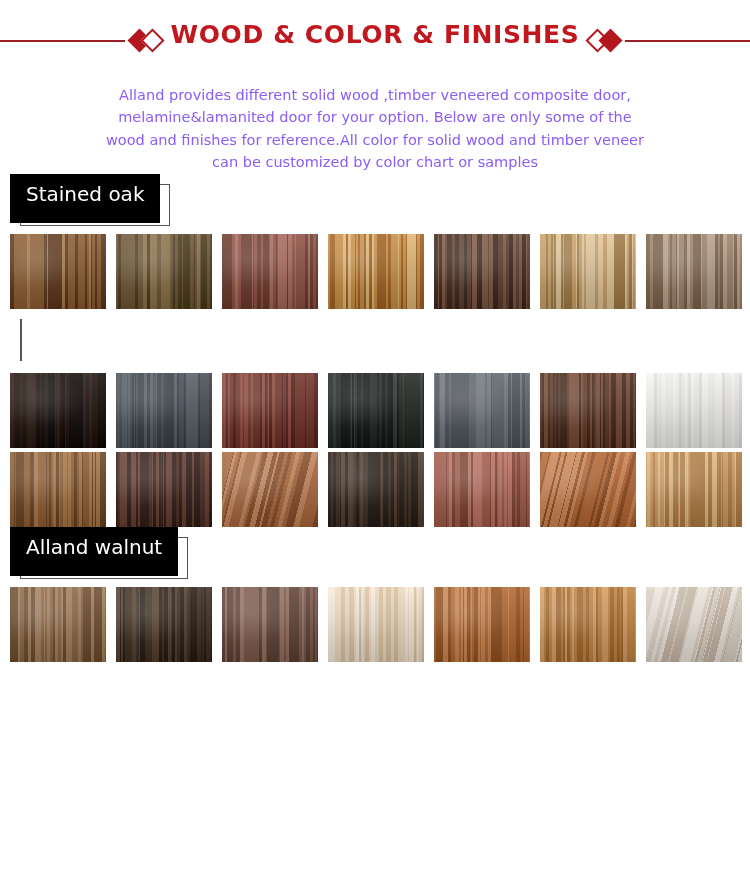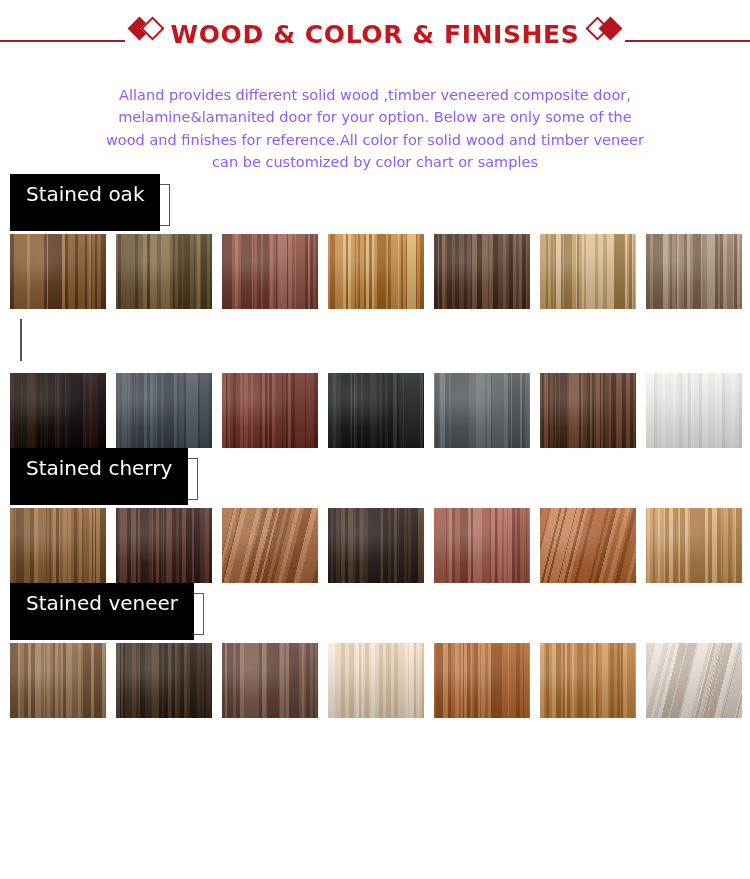--- a/index.html
+++ b/index.html
@@ -28,21 +28,21 @@
     top: 40px;
     height: 2px;
     background: #9c1f26;
   }
   .header-inner {
     position: relative;
     z-index: 2;
     background: #ffffff;
     padding: 0 6px;
     display: flex;
-    align-items: flex-start;
+    align-items: flex-end;
     gap: 10px;
     margin-top: 2px;
   }
   .diamonds {
     display: flex;
     align-items: center;
     gap: 1px;
   }
   .dia {
     width: 17px; height: 17px;
@@ -82,21 +82,21 @@
     margin-left: 10px;
     height: 56px;
   }
   .label-box {
     position: relative;
     z-index: 2;
     background: #000000;
     color: #ffffff;
     font-size: 20px;
     font-family: "DejaVu Sans", sans-serif;
-    padding: 9px 16px 26px 16px;
+    padding: 9px 16px 18px 16px;
     display: inline-block;
     line-height: 1.1;
     white-space: nowrap;
     text-align: center;
   }
   .label-shadow {
     position: absolute;
     left: 10px;
     top: 10px;
     width: 100%;
@@ -185,21 +185,21 @@
         <div class="swatch" title="Stained mohagany">
           <div class="grain" style="background: radial-gradient(70% 55% at 30% 35%, rgba(255, 255, 255, 0.12), rgba(0, 0, 0, 0) 70%), linear-gradient(176deg, rgba(255, 255, 255, 0.16), rgba(0, 0, 0, 0.2)), linear-gradient(90deg, rgb(109, 116, 122) 0%, rgb(109, 116, 122) 0.61%, rgb(109, 116, 122) 0.61%, rgb(109, 116, 122) 1.31%, rgb(75, 81, 87) 1.31%, rgb(75, 81, 87) 3.07%, rgb(75, 81, 87) 3.07%, rgb(75, 81, 87) 5.67%, rgb(92, 98, 104) 5.67%, rgb(92, 98, 104) 6.7%, rgb(109, 116, 122) 6.7%, rgb(109, 116, 122) 8.05%, rgb(109, 116, 122) 8.05%, rgb(109, 116, 122) 11.72%, rgb(75, 81, 87) 11.72%, rgb(75, 81, 87) 15.42%, rgb(92, 98, 104) 15.42%, rgb(92, 98, 104) 17.57%, rgb(75, 81, 87) 17.57%, rgb(75, 81, 87) 18.27%, rgb(75, 81, 87) 18.27%, rgb(75, 81, 87) 20.31%, rgb(75, 81, 87) 20.31%, rgb(75, 81, 87) 23.61%, rgb(75, 81, 87) 23.61%, rgb(75, 81, 87) 27.46%, rgb(75, 81, 87) 27.46%, rgb(75, 81, 87) 29.93%, rgb(75, 81, 87) 29.93%, rgb(75, 81, 87) 33.55%, rgb(75, 81, 87) 33.55%, rgb(75, 81, 87) 36.41%, rgb(92, 98, 104) 36.41%, rgb(92, 98, 104) 37.81%, rgb(92, 98, 104) 37.81%, rgb(92, 98, 104) 41.09%, rgb(92, 98, 104) 41.09%, rgb(92, 98, 104) 43.97%, rgb(109, 116, 122) 43.97%, rgb(109, 116, 122) 46.49%, rgb(109, 116, 122) 46.49%, rgb(109, 116, 122) 49.97%, rgb(109, 116, 122) 49.97%, rgb(109, 116, 122) 53.56%, rgb(92, 98, 104) 53.56%, rgb(92, 98, 104) 55.38%, rgb(109, 116, 122) 55.38%, rgb(109, 116, 122) 59.02%, rgb(75, 81, 87) 59.02%, rgb(75, 81, 87) 60.42%, rgb(92, 98, 104) 60.42%, rgb(92, 98, 104) 63.03%, rgb(92, 98, 104) 63.03%, rgb(92, 98, 104) 65.12%, rgb(92, 98, 104) 65.12%, rgb(92, 98, 104) 66.91%, rgb(92, 98, 104) 66.91%, rgb(92, 98, 104) 68.66%, rgb(92, 98, 104) 68.66%, rgb(92, 98, 104) 72.2%, rgb(92, 98, 104) 72.2%, rgb(92, 98, 104) 73.22%, rgb(109, 116, 122) 73.22%, rgb(109, 116, 122) 75.11%, rgb(109, 116, 122) 75.11%, rgb(109, 116, 122) 76.68%, rgb(75, 81, 87) 76.68%, rgb(75, 81, 87) 80.05%, rgb(109, 116, 122) 80.05%, rgb(109, 116, 122) 80.87%, rgb(75, 81, 87) 80.87%, rgb(75, 81, 87) 82.73%, rgb(75, 81, 87) 82.73%, rgb(75, 81, 87) 85.99%, rgb(75, 81, 87) 85.99%, rgb(75, 81, 87) 89.17%, rgb(109, 116, 122) 89.17%, rgb(109, 116, 122) 91.25%, rgb(75, 81, 87) 91.25%, rgb(75, 81, 87) 92.78%, rgb(75, 81, 87) 92.78%, rgb(75, 81, 87) 94.83%, rgb(92, 98, 104) 94.83%, rgb(92, 98, 104) 95.79%, rgb(92, 98, 104) 95.79%, rgb(92, 98, 104) 99.29%, rgb(109, 116, 122) 99.29%, rgb(109, 116, 122) 100%);"></div>
         </div>
         <div class="swatch" title="Stained mohagany">
           <div class="grain" style="background: radial-gradient(70% 55% at 30% 35%, rgba(255, 255, 255, 0.12), rgba(0, 0, 0, 0) 70%), linear-gradient(176deg, rgba(255, 255, 255, 0.16), rgba(0, 0, 0, 0.2)), linear-gradient(90deg, rgb(90, 52, 32) 0%, rgb(90, 52, 32) 2.35%, rgb(63, 34, 20) 2.35%, rgb(63, 34, 20) 4.43%, rgb(116, 70, 49) 4.43%, rgb(116, 70, 49) 7.2%, rgb(116, 70, 49) 7.2%, rgb(116, 70, 49) 8.42%, rgb(63, 34, 20) 8.42%, rgb(63, 34, 20) 9.96%, rgb(90, 52, 32) 9.96%, rgb(90, 52, 32) 13.37%, rgb(63, 34, 20) 13.37%, rgb(63, 34, 20) 15.8%, rgb(90, 52, 32) 15.8%, rgb(90, 52, 32) 16.44%, rgb(63, 34, 20) 16.44%, rgb(63, 34, 20) 19.81%, rgb(90, 52, 32) 19.81%, rgb(90, 52, 32) 20.98%, rgb(63, 34, 20) 20.98%, rgb(63, 34, 20) 24.84%, rgb(63, 34, 20) 24.84%, rgb(63, 34, 20) 27.72%, rgb(90, 52, 32) 27.72%, rgb(90, 52, 32) 30.66%, rgb(116, 70, 49) 30.66%, rgb(116, 70, 49) 33.04%, rgb(116, 70, 49) 33.04%, rgb(116, 70, 49) 35.1%, rgb(116, 70, 49) 35.1%, rgb(116, 70, 49) 37.95%, rgb(116, 70, 49) 37.95%, rgb(116, 70, 49) 40.81%, rgb(63, 34, 20) 40.81%, rgb(63, 34, 20) 42.9%, rgb(116, 70, 49) 42.9%, rgb(116, 70, 49) 45.21%, rgb(90, 52, 32) 45.21%, rgb(90, 52, 32) 48.76%, rgb(63, 34, 20) 48.76%, rgb(63, 34, 20) 51.71%, rgb(116, 70, 49) 51.71%, rgb(116, 70, 49) 53.69%, rgb(63, 34, 20) 53.69%, rgb(63, 34, 20) 56.07%, rgb(90, 52, 32) 56.07%, rgb(90, 52, 32) 58.6%, rgb(116, 70, 49) 58.6%, rgb(116, 70, 49) 62.29%, rgb(63, 34, 20) 62.29%, rgb(63, 34, 20) 63.05%, rgb(116, 70, 49) 63.05%, rgb(116, 70, 49) 65.82%, rgb(63, 34, 20) 65.82%, rgb(63, 34, 20) 67.98%, rgb(90, 52, 32) 67.98%, rgb(90, 52, 32) 71.6%, rgb(116, 70, 49) 71.6%, rgb(116, 70, 49) 73.72%, rgb(63, 34, 20) 73.72%, rgb(63, 34, 20) 76.1%, rgb(63, 34, 20) 76.1%, rgb(63, 34, 20) 79%, rgb(116, 70, 49) 79%, rgb(116, 70, 49) 82.37%, rgb(116, 70, 49) 82.37%, rgb(116, 70, 49) 85.68%, rgb(63, 34, 20) 85.68%, rgb(63, 34, 20) 89.59%, rgb(116, 70, 49) 89.59%, rgb(116, 70, 49) 93.46%, rgb(63, 34, 20) 93.46%, rgb(63, 34, 20) 96.69%, rgb(90, 52, 32) 96.69%, rgb(90, 52, 32) 97.87%, rgb(116, 70, 49) 97.87%, rgb(116, 70, 49) 98.72%, rgb(63, 34, 20) 98.72%, rgb(63, 34, 20) 100%);"></div>
         </div>
         <div class="swatch" title="Stained mohagany">
           <div class="grain" style="background: radial-gradient(70% 55% at 30% 35%, rgba(255, 255, 255, 0.12), rgba(0, 0, 0, 0) 70%), linear-gradient(176deg, rgba(255, 255, 255, 0.16), rgba(0, 0, 0, 0.2)), linear-gradient(90deg, rgb(247, 246, 243) 0%, rgb(247, 246, 243) 0.7%, rgb(226, 225, 220) 0.7%, rgb(226, 225, 220) 1.43%, rgb(247, 246, 243) 1.43%, rgb(247, 246, 243) 5.27%, rgb(247, 246, 243) 5.27%, rgb(247, 246, 243) 8.08%, rgb(226, 225, 220) 8.08%, rgb(226, 225, 220) 11.38%, rgb(239, 238, 234) 11.38%, rgb(239, 238, 234) 13.36%, rgb(239, 238, 234) 13.36%, rgb(239, 238, 234) 16.53%, rgb(247, 246, 243) 16.53%, rgb(247, 246, 243) 20.17%, rgb(239, 238, 234) 20.17%, rgb(239, 238, 234) 23.97%, rgb(239, 238, 234) 23.97%, rgb(239, 238, 234) 25.7%, rgb(239, 238, 234) 25.7%, rgb(239, 238, 234) 28.2%, rgb(247, 246, 243) 28.2%, rgb(247, 246, 243) 31.58%, rgb(239, 238, 234) 31.58%, rgb(239, 238, 234) 34.63%, rgb(226, 225, 220) 34.63%, rgb(226, 225, 220) 37.33%, rgb(239, 238, 234) 37.33%, rgb(239, 238, 234) 41.04%, rgb(247, 246, 243) 41.04%, rgb(247, 246, 243) 43.15%, rgb(239, 238, 234) 43.15%, rgb(239, 238, 234) 43.89%, rgb(226, 225, 220) 43.89%, rgb(226, 225, 220) 46.4%, rgb(247, 246, 243) 46.4%, rgb(247, 246, 243) 47.28%, rgb(247, 246, 243) 47.28%, rgb(247, 246, 243) 49.81%, rgb(226, 225, 220) 49.81%, rgb(226, 225, 220) 50.46%, rgb(239, 238, 234) 50.46%, rgb(239, 238, 234) 53.82%, rgb(239, 238, 234) 53.82%, rgb(239, 238, 234) 54.95%, rgb(226, 225, 220) 54.95%, rgb(226, 225, 220) 58.44%, rgb(247, 246, 243) 58.44%, rgb(247, 246, 243) 60.5%, rgb(247, 246, 243) 60.5%, rgb(247, 246, 243) 61.6%, rgb(247, 246, 243) 61.6%, rgb(247, 246, 243) 65.08%, rgb(239, 238, 234) 65.08%, rgb(239, 238, 234) 67.37%, rgb(239, 238, 234) 67.37%, rgb(239, 238, 234) 70.19%, rgb(239, 238, 234) 70.19%, rgb(239, 238, 234) 72.04%, rgb(247, 246, 243) 72.04%, rgb(247, 246, 243) 75.85%, rgb(247, 246, 243) 75.85%, rgb(247, 246, 243) 78.95%, rgb(226, 225, 220) 78.95%, rgb(226, 225, 220) 81.79%, rgb(239, 238, 234) 81.79%, rgb(239, 238, 234) 85.25%, rgb(239, 238, 234) 85.25%, rgb(239, 238, 234) 88.37%, rgb(247, 246, 243) 88.37%, rgb(247, 246, 243) 90.32%, rgb(247, 246, 243) 90.32%, rgb(247, 246, 243) 93.21%, rgb(239, 238, 234) 93.21%, rgb(239, 238, 234) 94.87%, rgb(239, 238, 234) 94.87%, rgb(239, 238, 234) 96.5%, rgb(226, 225, 220) 96.5%, rgb(226, 225, 220) 97.47%, rgb(226, 225, 220) 97.47%, rgb(226, 225, 220) 100%);"></div>
         </div>
       </div></div>
-    <div class="section"><div class="label-wrap"><div class="label-shadow"></div><div class="label-box">Stained cherry</div></div><div class="swatch-row">
+    <div class="section"><div class="swatch-row">
         <div class="swatch" title="Stained cherry">
           <div class="grain" style="background: radial-gradient(70% 55% at 30% 35%, rgba(255, 255, 255, 0.12), rgba(0, 0, 0, 0) 70%), linear-gradient(176deg, rgba(255, 255, 255, 0.16), rgba(0, 0, 0, 0.2)), linear-gradient(90deg, rgb(141, 91, 47) 0%, rgb(141, 91, 47) 3.81%, rgb(103, 64, 29) 3.81%, rgb(103, 64, 29) 5.71%, rgb(141, 91, 47) 5.71%, rgb(141, 91, 47) 6.59%, rgb(103, 64, 29) 6.59%, rgb(103, 64, 29) 7.39%, rgb(103, 64, 29) 7.39%, rgb(103, 64, 29) 11.29%, rgb(103, 64, 29) 11.29%, rgb(103, 64, 29) 14.54%, rgb(141, 91, 47) 14.54%, rgb(141, 91, 47) 16.53%, rgb(141, 91, 47) 16.53%, rgb(141, 91, 47) 20.29%, rgb(141, 91, 47) 20.29%, rgb(141, 91, 47) 21.03%, rgb(103, 64, 29) 21.03%, rgb(103, 64, 29) 24.71%, rgb(168, 117, 68) 24.71%, rgb(168, 117, 68) 27.84%, rgb(168, 117, 68) 27.84%, rgb(168, 117, 68) 28.69%, rgb(141, 91, 47) 28.69%, rgb(141, 91, 47) 31.92%, rgb(141, 91, 47) 31.92%, rgb(141, 91, 47) 35.91%, rgb(141, 91, 47) 35.91%, rgb(141, 91, 47) 37.01%, rgb(103, 64, 29) 37.01%, rgb(103, 64, 29) 38.82%, rgb(141, 91, 47) 38.82%, rgb(141, 91, 47) 40.46%, rgb(103, 64, 29) 40.46%, rgb(103, 64, 29) 42.93%, rgb(141, 91, 47) 42.93%, rgb(141, 91, 47) 44.44%, rgb(168, 117, 68) 44.44%, rgb(168, 117, 68) 47.98%, rgb(103, 64, 29) 47.98%, rgb(103, 64, 29) 51.05%, rgb(168, 117, 68) 51.05%, rgb(168, 117, 68) 51.99%, rgb(141, 91, 47) 51.99%, rgb(141, 91, 47) 54.68%, rgb(141, 91, 47) 54.68%, rgb(141, 91, 47) 55.71%, rgb(168, 117, 68) 55.71%, rgb(168, 117, 68) 59.17%, rgb(141, 91, 47) 59.17%, rgb(141, 91, 47) 60.88%, rgb(168, 117, 68) 60.88%, rgb(168, 117, 68) 63.66%, rgb(141, 91, 47) 63.66%, rgb(141, 91, 47) 67.14%, rgb(103, 64, 29) 67.14%, rgb(103, 64, 29) 70.31%, rgb(141, 91, 47) 70.31%, rgb(141, 91, 47) 71.67%, rgb(168, 117, 68) 71.67%, rgb(168, 117, 68) 75.3%, rgb(103, 64, 29) 75.3%, rgb(103, 64, 29) 76.15%, rgb(141, 91, 47) 76.15%, rgb(141, 91, 47) 77.46%, rgb(141, 91, 47) 77.46%, rgb(141, 91, 47) 78.9%, rgb(141, 91, 47) 78.9%, rgb(141, 91, 47) 82.48%, rgb(168, 117, 68) 82.48%, rgb(168, 117, 68) 85.35%, rgb(103, 64, 29) 85.35%, rgb(103, 64, 29) 86.08%, rgb(168, 117, 68) 86.08%, rgb(168, 117, 68) 89.05%, rgb(103, 64, 29) 89.05%, rgb(103, 64, 29) 89.95%, rgb(168, 117, 68) 89.95%, rgb(168, 117, 68) 93.9%, rgb(103, 64, 29) 93.9%, rgb(103, 64, 29) 97.27%, rgb(103, 64, 29) 97.27%, rgb(103, 64, 29) 98.61%, rgb(103, 64, 29) 98.61%, rgb(103, 64, 29) 100%);"></div>
         </div>
         <div class="swatch" title="Stained cherry">
           <div class="grain" style="background: radial-gradient(70% 55% at 30% 35%, rgba(255, 255, 255, 0.12), rgba(0, 0, 0, 0) 70%), linear-gradient(176deg, rgba(255, 255, 255, 0.16), rgba(0, 0, 0, 0.2)), linear-gradient(90deg, rgb(46, 24, 19) 0%, rgb(46, 24, 19) 2.16%, rgb(73, 41, 31) 2.16%, rgb(73, 41, 31) 4.22%, rgb(99, 58, 45) 4.22%, rgb(99, 58, 45) 8.05%, rgb(99, 58, 45) 8.05%, rgb(99, 58, 45) 11.58%, rgb(46, 24, 19) 11.58%, rgb(46, 24, 19) 13.35%, rgb(46, 24, 19) 13.35%, rgb(46, 24, 19) 14.55%, rgb(46, 24, 19) 14.55%, rgb(46, 24, 19) 15.68%, rgb(99, 58, 45) 15.68%, rgb(99, 58, 45) 18.89%, rgb(99, 58, 45) 18.89%, rgb(99, 58, 45) 21.12%, rgb(46, 24, 19) 21.12%, rgb(46, 24, 19) 22.4%, rgb(99, 58, 45) 22.4%, rgb(99, 58, 45) 24.94%, rgb(46, 24, 19) 24.94%, rgb(46, 24, 19) 28.43%, rgb(46, 24, 19) 28.43%, rgb(46, 24, 19) 32.02%, rgb(46, 24, 19) 32.02%, rgb(46, 24, 19) 34.11%, rgb(73, 41, 31) 34.11%, rgb(73, 41, 31) 36.99%, rgb(99, 58, 45) 36.99%, rgb(99, 58, 45) 38.35%, rgb(46, 24, 19) 38.35%, rgb(46, 24, 19) 41.29%, rgb(99, 58, 45) 41.29%, rgb(99, 58, 45) 44.44%, rgb(46, 24, 19) 44.44%, rgb(46, 24, 19) 47.22%, rgb(73, 41, 31) 47.22%, rgb(73, 41, 31) 48.02%, rgb(46, 24, 19) 48.02%, rgb(46, 24, 19) 49.28%, rgb(99, 58, 45) 49.28%, rgb(99, 58, 45) 49.93%, rgb(46, 24, 19) 49.93%, rgb(46, 24, 19) 52%, rgb(99, 58, 45) 52%, rgb(99, 58, 45) 53.19%, rgb(99, 58, 45) 53.19%, rgb(99, 58, 45) 54.44%, rgb(99, 58, 45) 54.44%, rgb(99, 58, 45) 58.21%, rgb(46, 24, 19) 58.21%, rgb(46, 24, 19) 60.07%, rgb(46, 24, 19) 60.07%, rgb(46, 24, 19) 62.57%, rgb(73, 41, 31) 62.57%, rgb(73, 41, 31) 65.18%, rgb(46, 24, 19) 65.18%, rgb(46, 24, 19) 66.6%, rgb(46, 24, 19) 66.6%, rgb(46, 24, 19) 68.91%, rgb(99, 58, 45) 68.91%, rgb(99, 58, 45) 72.64%, rgb(46, 24, 19) 72.64%, rgb(46, 24, 19) 75.82%, rgb(46, 24, 19) 75.82%, rgb(46, 24, 19) 79.25%, rgb(99, 58, 45) 79.25%, rgb(99, 58, 45) 80.99%, rgb(99, 58, 45) 80.99%, rgb(99, 58, 45) 81.6%, rgb(46, 24, 19) 81.6%, rgb(46, 24, 19) 82.29%, rgb(46, 24, 19) 82.29%, rgb(46, 24, 19) 83.87%, rgb(46, 24, 19) 83.87%, rgb(46, 24, 19) 87.84%, rgb(73, 41, 31) 87.84%, rgb(73, 41, 31) 89.79%, rgb(73, 41, 31) 89.79%, rgb(73, 41, 31) 92.88%, rgb(99, 58, 45) 92.88%, rgb(99, 58, 45) 95.38%, rgb(99, 58, 45) 95.38%, rgb(99, 58, 45) 97.33%, rgb(46, 24, 19) 97.33%, rgb(46, 24, 19) 99.68%, rgb(46, 24, 19) 99.68%, rgb(46, 24, 19) 100%);"></div>
         </div>
         <div class="swatch" title="Stained cherry">
           <div class="grain" style="background: radial-gradient(70% 55% at 30% 35%, rgba(255, 255, 255, 0.12), rgba(0, 0, 0, 0) 70%), linear-gradient(176deg, rgba(255, 255, 255, 0.16), rgba(0, 0, 0, 0.2)), linear-gradient(104deg, rgb(169, 102, 58) 0%, rgb(169, 102, 58) 3.9%, rgb(169, 102, 58) 3.9%, rgb(169, 102, 58) 6.13%, rgb(169, 102, 58) 6.13%, rgb(169, 102, 58) 9.98%, rgb(138, 76, 38) 9.98%, rgb(138, 76, 38) 10.65%, rgb(196, 133, 90) 10.65%, rgb(196, 133, 90) 13.09%, rgb(169, 102, 58) 13.09%, rgb(169, 102, 58) 15.17%, rgb(169, 102, 58) 15.17%, rgb(169, 102, 58) 15.89%, rgb(138, 76, 38) 15.89%, rgb(138, 76, 38) 17.42%, rgb(196, 133, 90) 17.42%, rgb(196, 133, 90) 20.55%, rgb(196, 133, 90) 20.55%, rgb(196, 133, 90) 22.06%, rgb(169, 102, 58) 22.06%, rgb(169, 102, 58) 25.81%, rgb(169, 102, 58) 25.81%, rgb(169, 102, 58) 28.92%, rgb(169, 102, 58) 28.92%, rgb(169, 102, 58) 30.56%, rgb(196, 133, 90) 30.56%, rgb(196, 133, 90) 34.18%, rgb(169, 102, 58) 34.18%, rgb(169, 102, 58) 36.08%, rgb(138, 76, 38) 36.08%, rgb(138, 76, 38) 40.01%, rgb(196, 133, 90) 40.01%, rgb(196, 133, 90) 42.09%, rgb(196, 133, 90) 42.09%, rgb(196, 133, 90) 44.86%, rgb(138, 76, 38) 44.86%, rgb(138, 76, 38) 48.62%, rgb(196, 133, 90) 48.62%, rgb(196, 133, 90) 49.69%, rgb(196, 133, 90) 49.69%, rgb(196, 133, 90) 50.37%, rgb(138, 76, 38) 50.37%, rgb(138, 76, 38) 52.06%, rgb(138, 76, 38) 52.06%, rgb(138, 76, 38) 55.12%, rgb(169, 102, 58) 55.12%, rgb(169, 102, 58) 58.1%, rgb(138, 76, 38) 58.1%, rgb(138, 76, 38) 61.23%, rgb(169, 102, 58) 61.23%, rgb(169, 102, 58) 64.68%, rgb(196, 133, 90) 64.68%, rgb(196, 133, 90) 68.27%, rgb(169, 102, 58) 68.27%, rgb(169, 102, 58) 71.74%, rgb(138, 76, 38) 71.74%, rgb(138, 76, 38) 75.48%, rgb(138, 76, 38) 75.48%, rgb(138, 76, 38) 77.78%, rgb(138, 76, 38) 77.78%, rgb(138, 76, 38) 78.51%, rgb(196, 133, 90) 78.51%, rgb(196, 133, 90) 80.17%, rgb(196, 133, 90) 80.17%, rgb(196, 133, 90) 83.51%, rgb(169, 102, 58) 83.51%, rgb(169, 102, 58) 87.32%, rgb(169, 102, 58) 87.32%, rgb(169, 102, 58) 90.42%, rgb(169, 102, 58) 90.42%, rgb(169, 102, 58) 92.02%, rgb(169, 102, 58) 92.02%, rgb(169, 102, 58) 94.89%, rgb(138, 76, 38) 94.89%, rgb(138, 76, 38) 98.84%, rgb(138, 76, 38) 98.84%, rgb(138, 76, 38) 100%);"></div>
         </div>
         <div class="swatch" title="Stained cherry">
@@ -208,21 +208,21 @@
         <div class="swatch" title="Stained cherry">
           <div class="grain" style="background: radial-gradient(70% 55% at 30% 35%, rgba(255, 255, 255, 0.12), rgba(0, 0, 0, 0) 70%), linear-gradient(176deg, rgba(255, 255, 255, 0.16), rgba(0, 0, 0, 0.2)), linear-gradient(90deg, rgb(161, 87, 68) 0%, rgb(161, 87, 68) 4%, rgb(161, 87, 68) 4%, rgb(161, 87, 68) 6.88%, rgb(161, 87, 68) 6.88%, rgb(161, 87, 68) 10.2%, rgb(161, 87, 68) 10.2%, rgb(161, 87, 68) 12.1%, rgb(125, 62, 47) 12.1%, rgb(125, 62, 47) 13.41%, rgb(161, 87, 68) 13.41%, rgb(161, 87, 68) 15.37%, rgb(185, 112, 96) 15.37%, rgb(185, 112, 96) 18.26%, rgb(125, 62, 47) 18.26%, rgb(125, 62, 47) 22.18%, rgb(161, 87, 68) 22.18%, rgb(161, 87, 68) 24.94%, rgb(161, 87, 68) 24.94%, rgb(161, 87, 68) 26.57%, rgb(125, 62, 47) 26.57%, rgb(125, 62, 47) 29.04%, rgb(125, 62, 47) 29.04%, rgb(125, 62, 47) 30.36%, rgb(125, 62, 47) 30.36%, rgb(125, 62, 47) 32.46%, rgb(125, 62, 47) 32.46%, rgb(125, 62, 47) 35.33%, rgb(185, 112, 96) 35.33%, rgb(185, 112, 96) 38.04%, rgb(125, 62, 47) 38.04%, rgb(125, 62, 47) 40.98%, rgb(185, 112, 96) 40.98%, rgb(185, 112, 96) 43.45%, rgb(185, 112, 96) 43.45%, rgb(185, 112, 96) 47.07%, rgb(185, 112, 96) 47.07%, rgb(185, 112, 96) 49.76%, rgb(161, 87, 68) 49.76%, rgb(161, 87, 68) 53.73%, rgb(161, 87, 68) 53.73%, rgb(161, 87, 68) 54.74%, rgb(161, 87, 68) 54.74%, rgb(161, 87, 68) 57.86%, rgb(125, 62, 47) 57.86%, rgb(125, 62, 47) 59.79%, rgb(185, 112, 96) 59.79%, rgb(185, 112, 96) 63.32%, rgb(125, 62, 47) 63.32%, rgb(125, 62, 47) 65.5%, rgb(161, 87, 68) 65.5%, rgb(161, 87, 68) 66.4%, rgb(185, 112, 96) 66.4%, rgb(185, 112, 96) 69.05%, rgb(185, 112, 96) 69.05%, rgb(185, 112, 96) 70.72%, rgb(161, 87, 68) 70.72%, rgb(161, 87, 68) 73.29%, rgb(185, 112, 96) 73.29%, rgb(185, 112, 96) 76.07%, rgb(161, 87, 68) 76.07%, rgb(161, 87, 68) 77.35%, rgb(185, 112, 96) 77.35%, rgb(185, 112, 96) 80.93%, rgb(125, 62, 47) 80.93%, rgb(125, 62, 47) 82.57%, rgb(125, 62, 47) 82.57%, rgb(125, 62, 47) 84.63%, rgb(161, 87, 68) 84.63%, rgb(161, 87, 68) 86.5%, rgb(125, 62, 47) 86.5%, rgb(125, 62, 47) 89.39%, rgb(161, 87, 68) 89.39%, rgb(161, 87, 68) 93.2%, rgb(161, 87, 68) 93.2%, rgb(161, 87, 68) 96.11%, rgb(125, 62, 47) 96.11%, rgb(125, 62, 47) 97.19%, rgb(161, 87, 68) 97.19%, rgb(161, 87, 68) 98.86%, rgb(185, 112, 96) 98.86%, rgb(185, 112, 96) 100%);"></div>
         </div>
         <div class="swatch" title="Stained cherry">
           <div class="grain" style="background: radial-gradient(70% 55% at 30% 35%, rgba(255, 255, 255, 0.12), rgba(0, 0, 0, 0) 70%), linear-gradient(176deg, rgba(255, 255, 255, 0.16), rgba(0, 0, 0, 0.2)), linear-gradient(104deg, rgb(142, 74, 28) 0%, rgb(142, 74, 28) 2.35%, rgb(180, 99, 46) 2.35%, rgb(180, 99, 46) 5.39%, rgb(180, 99, 46) 5.39%, rgb(180, 99, 46) 8.26%, rgb(142, 74, 28) 8.26%, rgb(142, 74, 28) 9.11%, rgb(180, 99, 46) 9.11%, rgb(180, 99, 46) 9.77%, rgb(205, 130, 80) 9.77%, rgb(205, 130, 80) 13.04%, rgb(205, 130, 80) 13.04%, rgb(205, 130, 80) 14.83%, rgb(205, 130, 80) 14.83%, rgb(205, 130, 80) 15.68%, rgb(205, 130, 80) 15.68%, rgb(205, 130, 80) 17.17%, rgb(142, 74, 28) 17.17%, rgb(142, 74, 28) 18.91%, rgb(205, 130, 80) 18.91%, rgb(205, 130, 80) 22.12%, rgb(142, 74, 28) 22.12%, rgb(142, 74, 28) 23.96%, rgb(205, 130, 80) 23.96%, rgb(205, 130, 80) 25.46%, rgb(205, 130, 80) 25.46%, rgb(205, 130, 80) 26.86%, rgb(205, 130, 80) 26.86%, rgb(205, 130, 80) 28.21%, rgb(205, 130, 80) 28.21%, rgb(205, 130, 80) 31.58%, rgb(142, 74, 28) 31.58%, rgb(142, 74, 28) 32.21%, rgb(205, 130, 80) 32.21%, rgb(205, 130, 80) 32.98%, rgb(205, 130, 80) 32.98%, rgb(205, 130, 80) 33.97%, rgb(205, 130, 80) 33.97%, rgb(205, 130, 80) 35.1%, rgb(205, 130, 80) 35.1%, rgb(205, 130, 80) 36.03%, rgb(205, 130, 80) 36.03%, rgb(205, 130, 80) 36.82%, rgb(142, 74, 28) 36.82%, rgb(142, 74, 28) 39.14%, rgb(205, 130, 80) 39.14%, rgb(205, 130, 80) 41.78%, rgb(180, 99, 46) 41.78%, rgb(180, 99, 46) 45.69%, rgb(142, 74, 28) 45.69%, rgb(142, 74, 28) 48.5%, rgb(180, 99, 46) 48.5%, rgb(180, 99, 46) 52.14%, rgb(180, 99, 46) 52.14%, rgb(180, 99, 46) 56.06%, rgb(180, 99, 46) 56.06%, rgb(180, 99, 46) 58.68%, rgb(142, 74, 28) 58.68%, rgb(142, 74, 28) 60.56%, rgb(180, 99, 46) 60.56%, rgb(180, 99, 46) 63.41%, rgb(142, 74, 28) 63.41%, rgb(142, 74, 28) 64.64%, rgb(142, 74, 28) 64.64%, rgb(142, 74, 28) 67.11%, rgb(205, 130, 80) 67.11%, rgb(205, 130, 80) 70.32%, rgb(180, 99, 46) 70.32%, rgb(180, 99, 46) 73.35%, rgb(180, 99, 46) 73.35%, rgb(180, 99, 46) 74.79%, rgb(205, 130, 80) 74.79%, rgb(205, 130, 80) 77.65%, rgb(205, 130, 80) 77.65%, rgb(205, 130, 80) 78.89%, rgb(180, 99, 46) 78.89%, rgb(180, 99, 46) 81.2%, rgb(142, 74, 28) 81.2%, rgb(142, 74, 28) 83.96%, rgb(142, 74, 28) 83.96%, rgb(142, 74, 28) 84.86%, rgb(180, 99, 46) 84.86%, rgb(180, 99, 46) 87.99%, rgb(180, 99, 46) 87.99%, rgb(180, 99, 46) 91.22%, rgb(205, 130, 80) 91.22%, rgb(205, 130, 80) 94.3%, rgb(180, 99, 46) 94.3%, rgb(180, 99, 46) 98.15%, rgb(142, 74, 28) 98.15%, rgb(142, 74, 28) 99.63%, rgb(205, 130, 80) 99.63%, rgb(205, 130, 80) 100%);"></div>
         </div>
         <div class="swatch" title="Stained cherry">
           <div class="grain" style="background: radial-gradient(70% 55% at 30% 35%, rgba(255, 255, 255, 0.12), rgba(0, 0, 0, 0) 70%), linear-gradient(176deg, rgba(255, 255, 255, 0.16), rgba(0, 0, 0, 0.2)), linear-gradient(90deg, rgb(207, 154, 94) 0%, rgb(207, 154, 94) 0.69%, rgb(228, 185, 129) 0.69%, rgb(228, 185, 129) 3.9%, rgb(207, 154, 94) 3.9%, rgb(207, 154, 94) 7.09%, rgb(176, 124, 66) 7.09%, rgb(176, 124, 66) 9.09%, rgb(207, 154, 94) 9.09%, rgb(207, 154, 94) 12.34%, rgb(228, 185, 129) 12.34%, rgb(228, 185, 129) 15.03%, rgb(207, 154, 94) 15.03%, rgb(207, 154, 94) 18.23%, rgb(228, 185, 129) 18.23%, rgb(228, 185, 129) 20.23%, rgb(176, 124, 66) 20.23%, rgb(176, 124, 66) 23.91%, rgb(228, 185, 129) 23.91%, rgb(228, 185, 129) 27.83%, rgb(176, 124, 66) 27.83%, rgb(176, 124, 66) 29.81%, rgb(176, 124, 66) 29.81%, rgb(176, 124, 66) 33.09%, rgb(207, 154, 94) 33.09%, rgb(207, 154, 94) 34.52%, rgb(228, 185, 129) 34.52%, rgb(228, 185, 129) 35.93%, rgb(176, 124, 66) 35.93%, rgb(176, 124, 66) 38.99%, rgb(176, 124, 66) 38.99%, rgb(176, 124, 66) 40.12%, rgb(228, 185, 129) 40.12%, rgb(228, 185, 129) 44.1%, rgb(207, 154, 94) 44.1%, rgb(207, 154, 94) 46.05%, rgb(176, 124, 66) 46.05%, rgb(176, 124, 66) 49.97%, rgb(176, 124, 66) 49.97%, rgb(176, 124, 66) 52.98%, rgb(176, 124, 66) 52.98%, rgb(176, 124, 66) 53.89%, rgb(176, 124, 66) 53.89%, rgb(176, 124, 66) 57.02%, rgb(176, 124, 66) 57.02%, rgb(176, 124, 66) 58.26%, rgb(176, 124, 66) 58.26%, rgb(176, 124, 66) 61.94%, rgb(228, 185, 129) 61.94%, rgb(228, 185, 129) 65.03%, rgb(176, 124, 66) 65.03%, rgb(176, 124, 66) 68.97%, rgb(228, 185, 129) 68.97%, rgb(228, 185, 129) 72.17%, rgb(228, 185, 129) 72.17%, rgb(228, 185, 129) 74.27%, rgb(176, 124, 66) 74.27%, rgb(176, 124, 66) 78.21%, rgb(207, 154, 94) 78.21%, rgb(207, 154, 94) 79.51%, rgb(176, 124, 66) 79.51%, rgb(176, 124, 66) 80.27%, rgb(207, 154, 94) 80.27%, rgb(207, 154, 94) 82.39%, rgb(207, 154, 94) 82.39%, rgb(207, 154, 94) 83.67%, rgb(207, 154, 94) 83.67%, rgb(207, 154, 94) 85.89%, rgb(176, 124, 66) 85.89%, rgb(176, 124, 66) 89.73%, rgb(207, 154, 94) 89.73%, rgb(207, 154, 94) 92.34%, rgb(228, 185, 129) 92.34%, rgb(228, 185, 129) 94.13%, rgb(176, 124, 66) 94.13%, rgb(176, 124, 66) 96.48%, rgb(176, 124, 66) 96.48%, rgb(176, 124, 66) 99.3%, rgb(176, 124, 66) 99.3%, rgb(176, 124, 66) 100%);"></div>
         </div>
       </div></div>
-    <div class="section"><div class="label-wrap"><div class="label-shadow"></div><div class="label-box">Stained veneer</div></div><div class="swatch-row">
+    <div class="section"><div class="label-wrap"><div class="label-shadow"></div><div class="label-box">Alland walnut</div></div><div class="swatch-row">
         <div class="swatch" title="Stained walnut">
           <div class="grain" style="background: radial-gradient(70% 55% at 30% 35%, rgba(255, 255, 255, 0.12), rgba(0, 0, 0, 0) 70%), linear-gradient(176deg, rgba(255, 255, 255, 0.16), rgba(0, 0, 0, 0.2)), linear-gradient(90deg, rgb(107, 74, 44) 0%, rgb(107, 74, 44) 1.99%, rgb(107, 74, 44) 1.99%, rgb(107, 74, 44) 3.88%, rgb(107, 74, 44) 3.88%, rgb(107, 74, 44) 7.27%, rgb(107, 74, 44) 7.27%, rgb(107, 74, 44) 8.07%, rgb(162, 125, 88) 8.07%, rgb(162, 125, 88) 10.89%, rgb(138, 99, 64) 10.89%, rgb(138, 99, 64) 14.25%, rgb(107, 74, 44) 14.25%, rgb(107, 74, 44) 14.99%, rgb(107, 74, 44) 14.99%, rgb(107, 74, 44) 16.47%, rgb(107, 74, 44) 16.47%, rgb(107, 74, 44) 18.51%, rgb(162, 125, 88) 18.51%, rgb(162, 125, 88) 21.73%, rgb(107, 74, 44) 21.73%, rgb(107, 74, 44) 24.53%, rgb(107, 74, 44) 24.53%, rgb(107, 74, 44) 26.33%, rgb(162, 125, 88) 26.33%, rgb(162, 125, 88) 29.41%, rgb(162, 125, 88) 29.41%, rgb(162, 125, 88) 32.62%, rgb(138, 99, 64) 32.62%, rgb(138, 99, 64) 34.99%, rgb(162, 125, 88) 34.99%, rgb(162, 125, 88) 36.63%, rgb(138, 99, 64) 36.63%, rgb(138, 99, 64) 38.97%, rgb(162, 125, 88) 38.97%, rgb(162, 125, 88) 42.16%, rgb(138, 99, 64) 42.16%, rgb(138, 99, 64) 44.06%, rgb(138, 99, 64) 44.06%, rgb(138, 99, 64) 44.76%, rgb(107, 74, 44) 44.76%, rgb(107, 74, 44) 47.11%, rgb(162, 125, 88) 47.11%, rgb(162, 125, 88) 49.88%, rgb(138, 99, 64) 49.88%, rgb(138, 99, 64) 53.31%, rgb(162, 125, 88) 53.31%, rgb(162, 125, 88) 54.91%, rgb(107, 74, 44) 54.91%, rgb(107, 74, 44) 58.1%, rgb(162, 125, 88) 58.1%, rgb(162, 125, 88) 60.59%, rgb(162, 125, 88) 60.59%, rgb(162, 125, 88) 64.13%, rgb(107, 74, 44) 64.13%, rgb(107, 74, 44) 64.93%, rgb(138, 99, 64) 64.93%, rgb(138, 99, 64) 68.31%, rgb(138, 99, 64) 68.31%, rgb(138, 99, 64) 70.44%, rgb(162, 125, 88) 70.44%, rgb(162, 125, 88) 74.3%, rgb(138, 99, 64) 74.3%, rgb(138, 99, 64) 75.85%, rgb(107, 74, 44) 75.85%, rgb(107, 74, 44) 79.67%, rgb(107, 74, 44) 79.67%, rgb(107, 74, 44) 81.03%, rgb(107, 74, 44) 81.03%, rgb(107, 74, 44) 84.85%, rgb(162, 125, 88) 84.85%, rgb(162, 125, 88) 87.06%, rgb(107, 74, 44) 87.06%, rgb(107, 74, 44) 90.56%, rgb(107, 74, 44) 90.56%, rgb(107, 74, 44) 93.94%, rgb(107, 74, 44) 93.94%, rgb(107, 74, 44) 95.89%, rgb(162, 125, 88) 95.89%, rgb(162, 125, 88) 98.52%, rgb(138, 99, 64) 98.52%, rgb(138, 99, 64) 100%);"></div>
         </div>
         <div class="swatch" title="Stained walnut">
           <div class="grain" style="background: radial-gradient(70% 55% at 30% 35%, rgba(255, 255, 255, 0.12), rgba(0, 0, 0, 0) 70%), linear-gradient(176deg, rgba(255, 255, 255, 0.16), rgba(0, 0, 0, 0.2)), linear-gradient(90deg, rgb(80, 60, 42) 0%, rgb(80, 60, 42) 3.74%, rgb(36, 24, 16) 3.74%, rgb(36, 24, 16) 5.03%, rgb(80, 60, 42) 5.03%, rgb(80, 60, 42) 7.79%, rgb(36, 24, 16) 7.79%, rgb(36, 24, 16) 8.99%, rgb(59, 42, 28) 8.99%, rgb(59, 42, 28) 10.19%, rgb(59, 42, 28) 10.19%, rgb(59, 42, 28) 13.89%, rgb(59, 42, 28) 13.89%, rgb(59, 42, 28) 17.14%, rgb(80, 60, 42) 17.14%, rgb(80, 60, 42) 18.32%, rgb(80, 60, 42) 18.32%, rgb(80, 60, 42) 20.64%, rgb(59, 42, 28) 20.64%, rgb(59, 42, 28) 21.75%, rgb(59, 42, 28) 21.75%, rgb(59, 42, 28) 23.48%, rgb(80, 60, 42) 23.48%, rgb(80, 60, 42) 24.53%, rgb(36, 24, 16) 24.53%, rgb(36, 24, 16) 26.22%, rgb(36, 24, 16) 26.22%, rgb(36, 24, 16) 30.06%, rgb(59, 42, 28) 30.06%, rgb(59, 42, 28) 32.59%, rgb(59, 42, 28) 32.59%, rgb(59, 42, 28) 35.95%, rgb(59, 42, 28) 35.95%, rgb(59, 42, 28) 37.49%, rgb(80, 60, 42) 37.49%, rgb(80, 60, 42) 40.03%, rgb(80, 60, 42) 40.03%, rgb(80, 60, 42) 41.73%, rgb(80, 60, 42) 41.73%, rgb(80, 60, 42) 44.65%, rgb(36, 24, 16) 44.65%, rgb(36, 24, 16) 47.56%, rgb(59, 42, 28) 47.56%, rgb(59, 42, 28) 48.46%, rgb(59, 42, 28) 48.46%, rgb(59, 42, 28) 50.36%, rgb(36, 24, 16) 50.36%, rgb(36, 24, 16) 53.84%, rgb(36, 24, 16) 53.84%, rgb(36, 24, 16) 54.56%, rgb(80, 60, 42) 54.56%, rgb(80, 60, 42) 57.61%, rgb(59, 42, 28) 57.61%, rgb(59, 42, 28) 58.5%, rgb(36, 24, 16) 58.5%, rgb(36, 24, 16) 61.63%, rgb(80, 60, 42) 61.63%, rgb(80, 60, 42) 63.99%, rgb(59, 42, 28) 63.99%, rgb(59, 42, 28) 66.72%, rgb(36, 24, 16) 66.72%, rgb(36, 24, 16) 68.37%, rgb(36, 24, 16) 68.37%, rgb(36, 24, 16) 70.32%, rgb(80, 60, 42) 70.32%, rgb(80, 60, 42) 73.59%, rgb(59, 42, 28) 73.59%, rgb(59, 42, 28) 74.83%, rgb(59, 42, 28) 74.83%, rgb(59, 42, 28) 77.03%, rgb(36, 24, 16) 77.03%, rgb(36, 24, 16) 77.86%, rgb(36, 24, 16) 77.86%, rgb(36, 24, 16) 79.46%, rgb(36, 24, 16) 79.46%, rgb(36, 24, 16) 82.88%, rgb(36, 24, 16) 82.88%, rgb(36, 24, 16) 84.6%, rgb(59, 42, 28) 84.6%, rgb(59, 42, 28) 88.07%, rgb(36, 24, 16) 88.07%, rgb(36, 24, 16) 89.72%, rgb(59, 42, 28) 89.72%, rgb(59, 42, 28) 91.92%, rgb(36, 24, 16) 91.92%, rgb(36, 24, 16) 93.78%, rgb(59, 42, 28) 93.78%, rgb(59, 42, 28) 97.59%, rgb(59, 42, 28) 97.59%, rgb(59, 42, 28) 99.32%, rgb(36, 24, 16) 99.32%, rgb(36, 24, 16) 100%);"></div>
         </div>
         <div class="swatch" title="Stained walnut">
           <div class="grain" style="background: radial-gradient(70% 55% at 30% 35%, rgba(255, 255, 255, 0.12), rgba(0, 0, 0, 0) 70%), linear-gradient(176deg, rgba(255, 255, 255, 0.16), rgba(0, 0, 0, 0.2)), linear-gradient(90deg, rgb(93, 62, 50) 0%, rgb(93, 62, 50) 2.08%, rgb(93, 62, 50) 2.08%, rgb(93, 62, 50) 2.77%, rgb(147, 109, 93) 2.77%, rgb(147, 109, 93) 4.92%, rgb(93, 62, 50) 4.92%, rgb(93, 62, 50) 6.96%, rgb(93, 62, 50) 6.96%, rgb(93, 62, 50) 7.65%, rgb(93, 62, 50) 7.65%, rgb(93, 62, 50) 11.48%, rgb(122, 86, 71) 11.48%, rgb(122, 86, 71) 14.96%, rgb(93, 62, 50) 14.96%, rgb(93, 62, 50) 18.85%, rgb(147, 109, 93) 18.85%, rgb(147, 109, 93) 22.75%, rgb(122, 86, 71) 22.75%, rgb(122, 86, 71) 24.72%, rgb(122, 86, 71) 24.72%, rgb(122, 86, 71) 28.72%, rgb(122, 86, 71) 28.72%, rgb(122, 86, 71) 31.34%, rgb(122, 86, 71) 31.34%, rgb(122, 86, 71) 32.37%, rgb(122, 86, 71) 32.37%, rgb(122, 86, 71) 35.35%, rgb(122, 86, 71) 35.35%, rgb(122, 86, 71) 36.46%, rgb(122, 86, 71) 36.46%, rgb(122, 86, 71) 38.88%, rgb(93, 62, 50) 38.88%, rgb(93, 62, 50) 41.99%, rgb(147, 109, 93) 41.99%, rgb(147, 109, 93) 45.87%, rgb(122, 86, 71) 45.87%, rgb(122, 86, 71) 46.83%, rgb(93, 62, 50) 46.83%, rgb(93, 62, 50) 50.48%, rgb(93, 62, 50) 50.48%, rgb(93, 62, 50) 52.22%, rgb(93, 62, 50) 52.22%, rgb(93, 62, 50) 53.33%, rgb(93, 62, 50) 53.33%, rgb(93, 62, 50) 57.02%, rgb(93, 62, 50) 57.02%, rgb(93, 62, 50) 58.92%, rgb(122, 86, 71) 58.92%, rgb(122, 86, 71) 60.44%, rgb(147, 109, 93) 60.44%, rgb(147, 109, 93) 64.2%, rgb(122, 86, 71) 64.2%, rgb(122, 86, 71) 66.59%, rgb(147, 109, 93) 66.59%, rgb(147, 109, 93) 67.43%, rgb(147, 109, 93) 67.43%, rgb(147, 109, 93) 70.15%, rgb(93, 62, 50) 70.15%, rgb(93, 62, 50) 71.42%, rgb(93, 62, 50) 71.42%, rgb(93, 62, 50) 74.85%, rgb(93, 62, 50) 74.85%, rgb(93, 62, 50) 77.67%, rgb(93, 62, 50) 77.67%, rgb(93, 62, 50) 80.22%, rgb(122, 86, 71) 80.22%, rgb(122, 86, 71) 83.06%, rgb(147, 109, 93) 83.06%, rgb(147, 109, 93) 85.43%, rgb(122, 86, 71) 85.43%, rgb(122, 86, 71) 87.18%, rgb(93, 62, 50) 87.18%, rgb(93, 62, 50) 89.11%, rgb(93, 62, 50) 89.11%, rgb(93, 62, 50) 91.5%, rgb(122, 86, 71) 91.5%, rgb(122, 86, 71) 94.33%, rgb(93, 62, 50) 94.33%, rgb(93, 62, 50) 97.06%, rgb(122, 86, 71) 97.06%, rgb(122, 86, 71) 98.52%, rgb(93, 62, 50) 98.52%, rgb(93, 62, 50) 99.53%, rgb(122, 86, 71) 99.53%, rgb(122, 86, 71) 100%);"></div>
         </div>
         <div class="swatch" title="Stained walnut">

